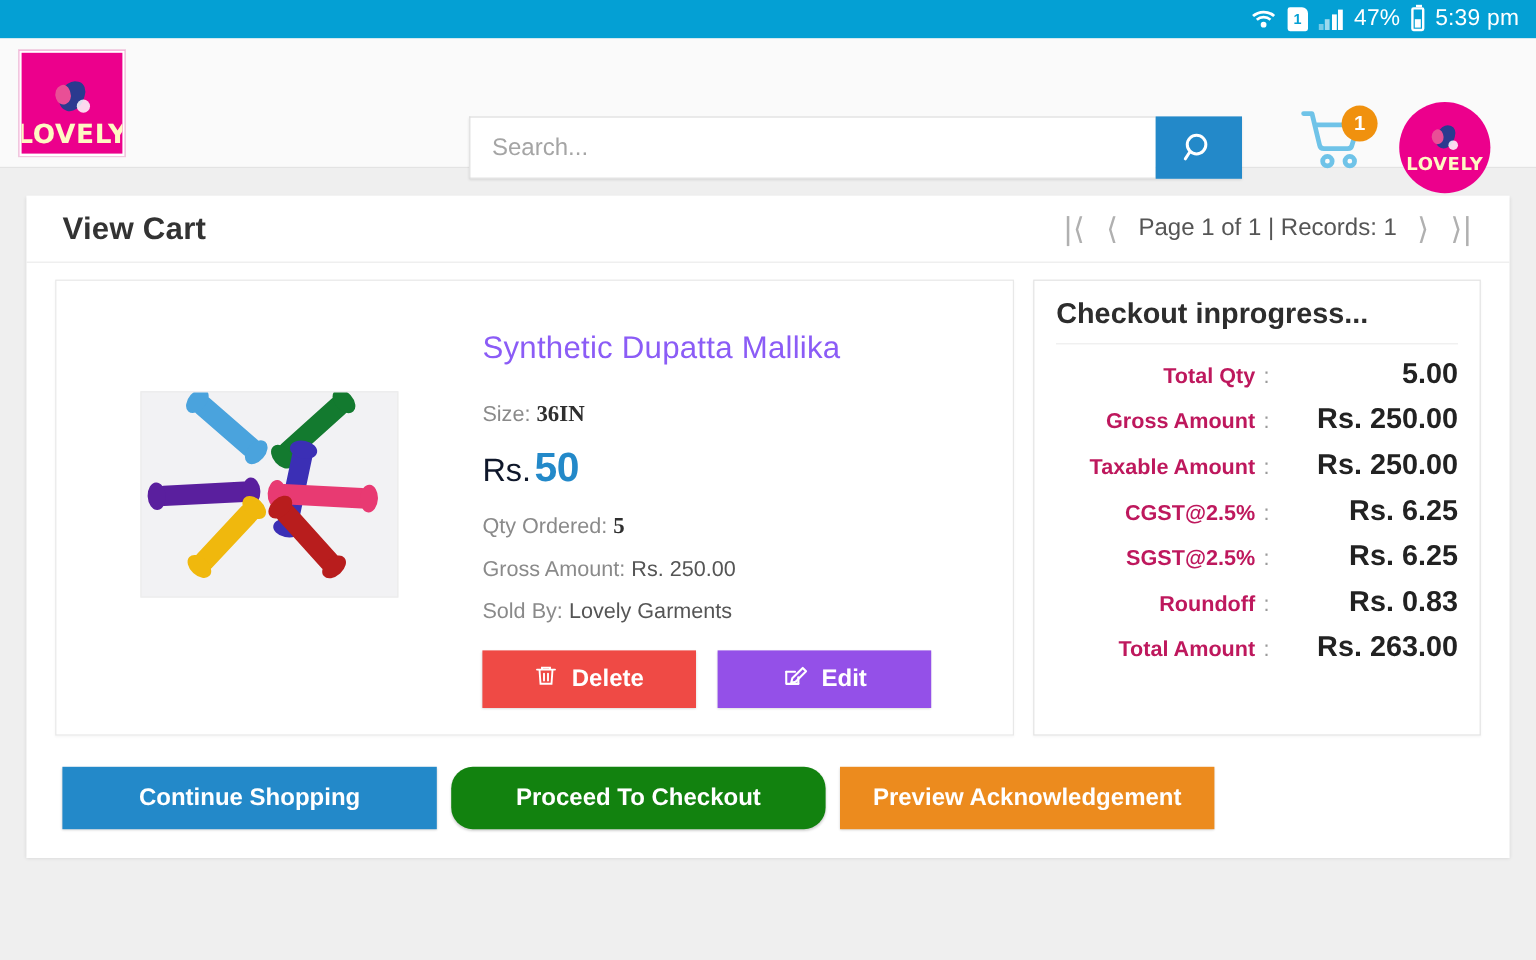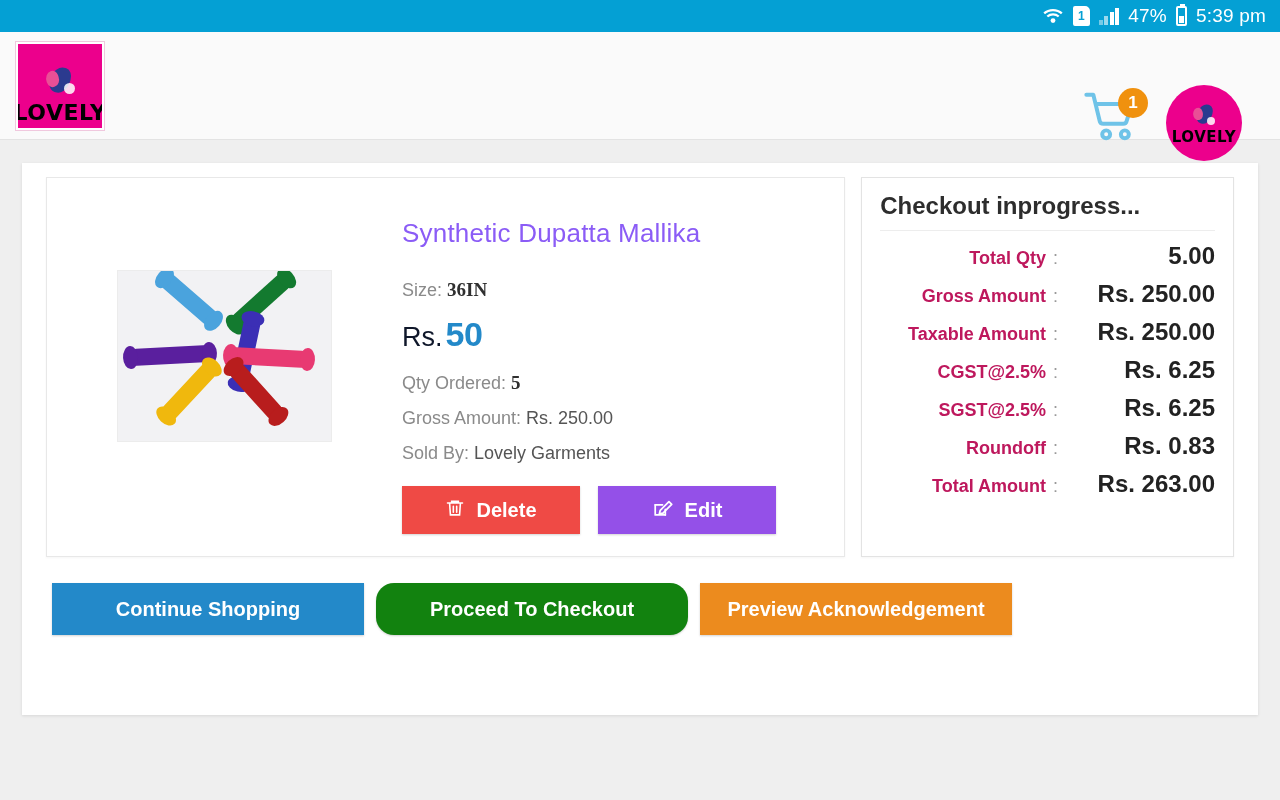--- a/index.html
+++ b/index.html
@@ -72,21 +72,21 @@
   .logo-emblem {
     width: 40px; height: 38px; position: relative; margin-bottom: 1px;
   }
   .logo-emblem .p1, .logo-emblem .p2, .logo-emblem .p3 {
     position: absolute; border-radius: 60% 40% 55% 45%;
   }
   .logo-emblem .p1 { width: 20px; height: 26px; background: #2b3a8f; left: 10px; top: 4px; transform: rotate(18deg); }
   .logo-emblem .p2 { width: 13px; height: 16px; background: #e94f96; left: 6px; top: 8px; transform: rotate(-20deg); }
   .logo-emblem .p3 { width: 11px; height: 11px; background: #ffffff; left: 24px; top: 20px; border-radius: 50%; opacity: .85; }
   .logo-word {
-    color: #000000; font-weight: bold; font-size: 22px;
+    color: #fef9c3; font-weight: bold; font-size: 22px;
     letter-spacing: .5px; line-height: 1;
     font-family: "DejaVu Sans", sans-serif;
   }
 
   .search-wrap {
     position: absolute; left: 391px; top: 65px;
     width: 644px; height: 52px;
     display: flex;
     box-shadow: 0 1px 2px rgba(0,0,0,.10);
   }
@@ -262,20 +262,31 @@
 
   <div class="logo-box">
     <span class="logo-emblem">
       <i class="p1"></i>
         <i class="p2"></i>
         <i class="p3"></i>
     </span>
     <span class="logo-word">LOVELY</span>
   </div>
 
+  <div class="search-wrap">
+    <input class="search-input" type="text" placeholder="Search..." style="">
+    <button class="search-btn">
+      <span>
+        <svg width="30" height="30" viewBox="0 0 24 24" fill="none" stroke="#ffffff" stroke-width="2">
+          <circle cx="10.5" cy="10" r="6.2"></circle>
+            <line x1="6.2" y1="14.6" x2="3" y2="19.5" stroke-linecap="round"></line>
+        </svg>
+      </span>
+    </button>
+  </div>
 
   <div class="cart-wrap">
     <span class="cart-badge">1</span>
     <span>
       <svg width="60" height="56" viewBox="0 0 24 24" fill="none" stroke="#6fc3e8" stroke-width="1.7" stroke-linecap="round" stroke-linejoin="round">
         <path d="M1 2h3l2.7 11.2a1.6 1.6 0 0 0 1.6 1.3h8.4a1.6 1.6 0 0 0 1.6-1.3L20.5 6H5"></path>
         <circle cx="9.5" cy="19" r="1.7"></circle>
           <circle cx="17.5" cy="19" r="1.7"></circle>
       </svg>
     </span>
@@ -286,20 +297,30 @@
       <i class="p1"></i>
         <i class="p2"></i>
         <i class="p3"></i>
     </span>
     <span class="logo-word">LOVELY</span>
   </div>
 </div>
 
 <div class="page-card">
 
+  <div class="card-head">
+    <div class="page-title">View Cart</div>
+    <div class="pager">
+      <span class="arrow">|⟨</span>
+      <span class="arrow">⟨</span>
+      <span class="pager-text">Page 1 of 1 | Records: 1</span>
+      <span class="arrow">⟩</span>
+      <span class="arrow">⟩|</span>
+    </div>
+  </div>
 
   <div class="content">
 
     <div class="product-card">
       <div class="prod-img-col">
         <div class="prod-img">
           <i class="bone" style="background:#4aa3dd; width:70px; left:36px;  top:20px;  transform:rotate(41deg);"></i>
           <i class="bone" style="background:#137a2f; width:74px; left:106px; top:22px;  transform:rotate(-42deg);"></i>
           <i class="bone" style="background:#3b2fb5; width:72px; left:92px;  top:72px;  transform:rotate(-78deg);"></i>
           <i class="bone" style="background:#5a1f9e; width:84px; left:10px;  top:76px;  transform:rotate(-3deg);"></i>

